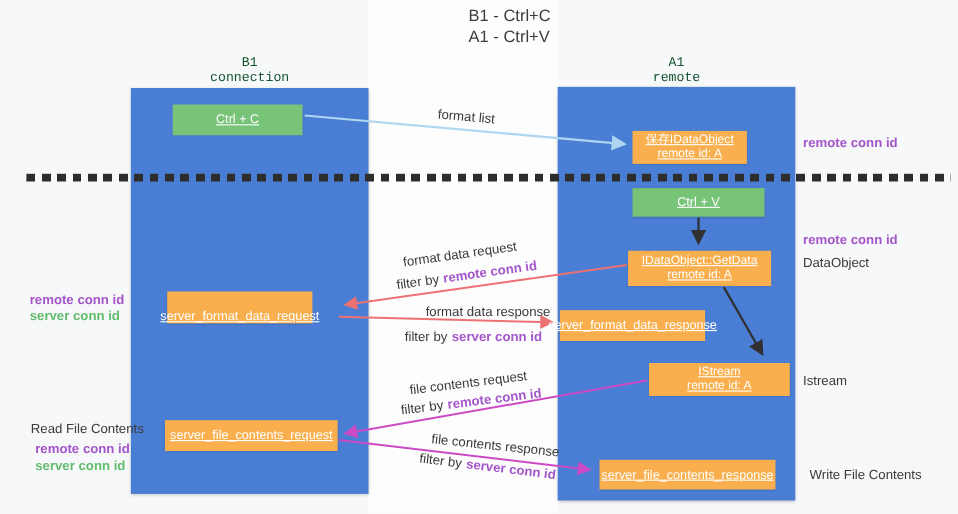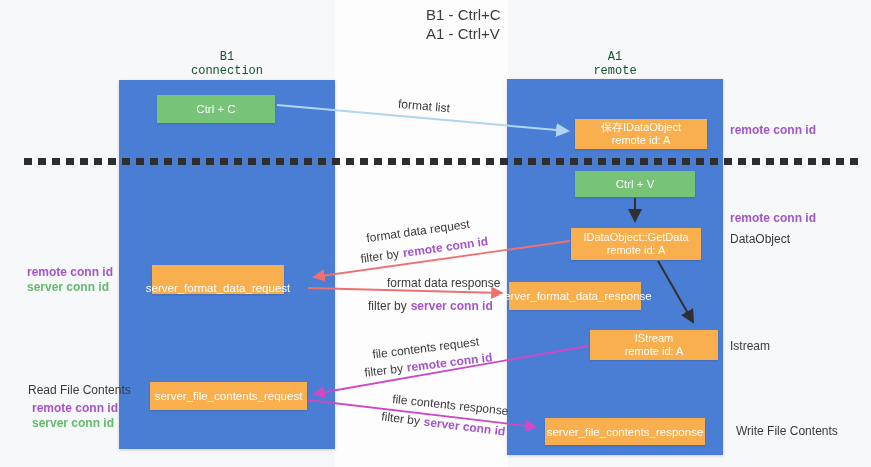--- a/index.html
+++ b/index.html
@@ -11,27 +11,27 @@
   .lane{position:absolute;width:216px;background:#4a7dd4;box-shadow:0 1px 3px rgba(0,0,0,.18);z-index:2;}
   #lane-left{left:119px;top:80px;height:369px;}
   #lane-right{left:507px;top:79px;height:376px;}
   .lane-header{position:absolute;top:50px;width:216px;text-align:center;font-size:12px;color:#14532d;line-height:14px;z-index:3;font-family:Liberation Mono, monospace;}
   #header-left{left:119px;} #header-right{left:507px;}
   .title{position:absolute;left:388px;top:5px;font-size:15px;color:#3c3c3c;line-height:19px;z-index:3;white-space:nowrap;margin-left:38px;}
   .dashline{position:absolute;left:24px;top:158px;width:840px;height:7px;z-index:4;
     background:repeating-linear-gradient(90deg,#2d2d2d 0 8px,transparent 8px 14px);}
   svg.arrows{position:absolute;left:0;top:0;z-index:5;pointer-events:none;}
   .node{position:absolute;display:flex;flex-direction:column;align-items:center;justify-content:center;
-    color:#fff;text-align:center;z-index:6;box-shadow:0 1px 2px rgba(0,0,0,.15);}
+    color:#fff;text-align:center;z-index:6;box-shadow:0 1px 2px rgba(0,0,0,.15);text-decoration:underline;}
   .node.green{background:#77c377;}
   .node.orange{background:#f9af4d;}
   .node .l1,.node .l2{font-size:11px;line-height:13px;white-space:nowrap;}
   .node .single{font-size:11.5px;white-space:nowrap;}
   #n-ctrl-c{left:157px;top:95px;width:118px;height:28px;}
-  #n-save{left:575px;top:119px;width:132px;height:30px;}
+  #n-save{left:575px;top:119px;width:104px;height:30px;}
   #n-ctrl-v{left:575px;top:171px;width:120px;height:26px;}
   #n-getdata{left:571px;top:228px;width:130px;height:32px;}
   #n-freq{left:152px;top:265px;width:132px;height:29px;justify-content:flex-end;}
   #n-fres{left:509px;top:282px;width:132px;height:28px;}
   #n-istream{left:590px;top:330px;width:128px;height:30px;}
   #n-fcreq{left:150px;top:382px;width:157px;height:28px;}
   #n-fcres{left:545px;top:418px;width:160px;height:27px;}
   .elabel{position:absolute;font-size:12px;color:#3a3a3a;white-space:nowrap;z-index:7;}
   .purple{color:#a455c9;font-weight:bold;}
   .greentx{color:#63bc6d;font-weight:bold;}

